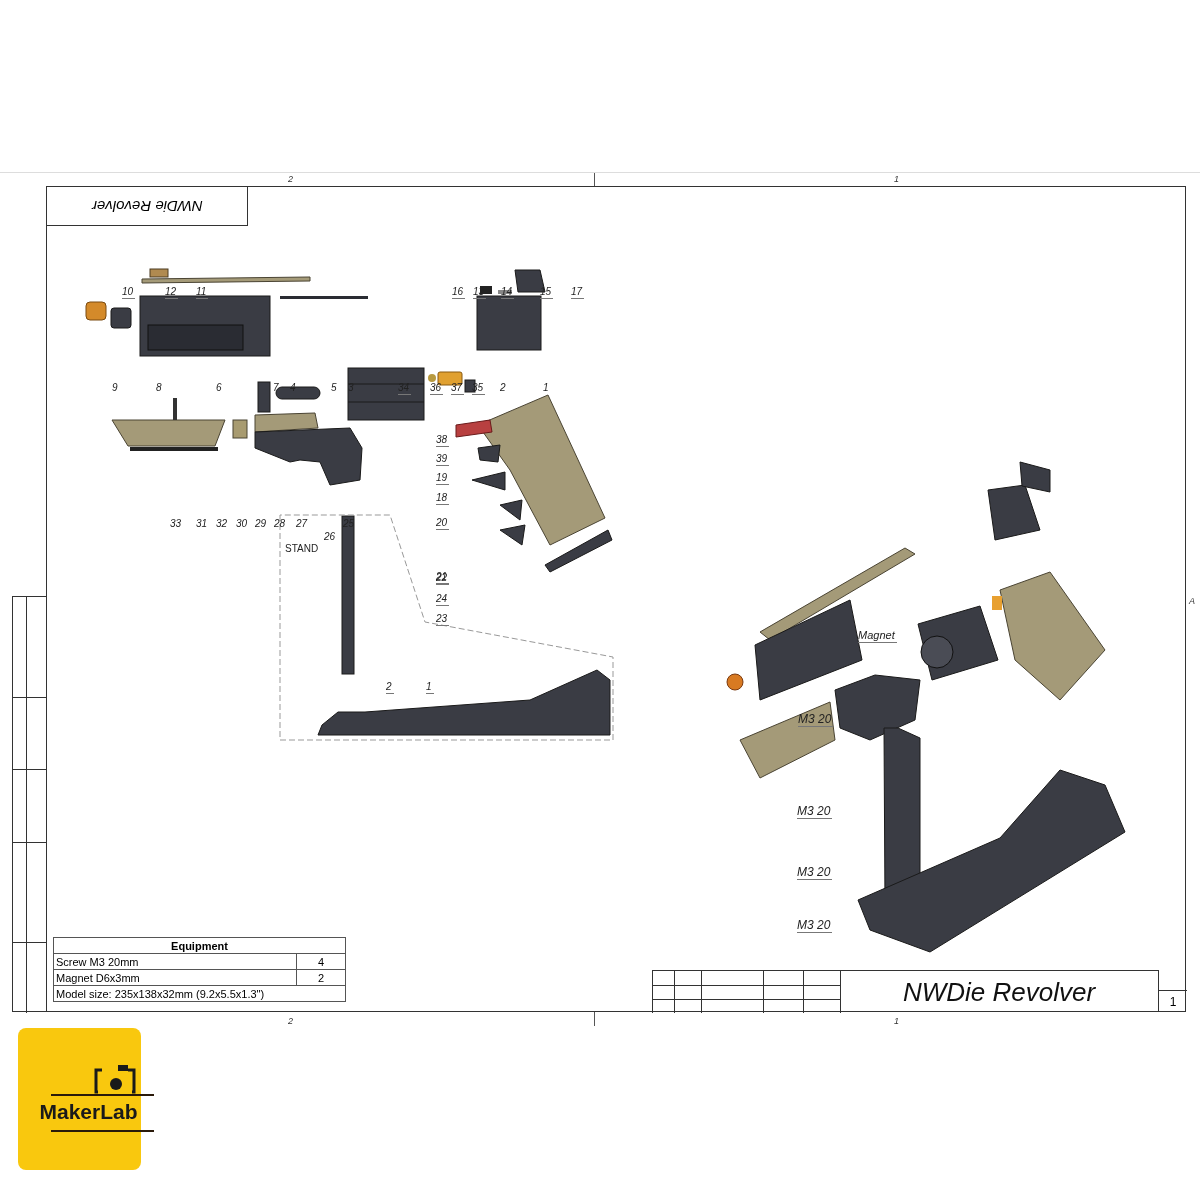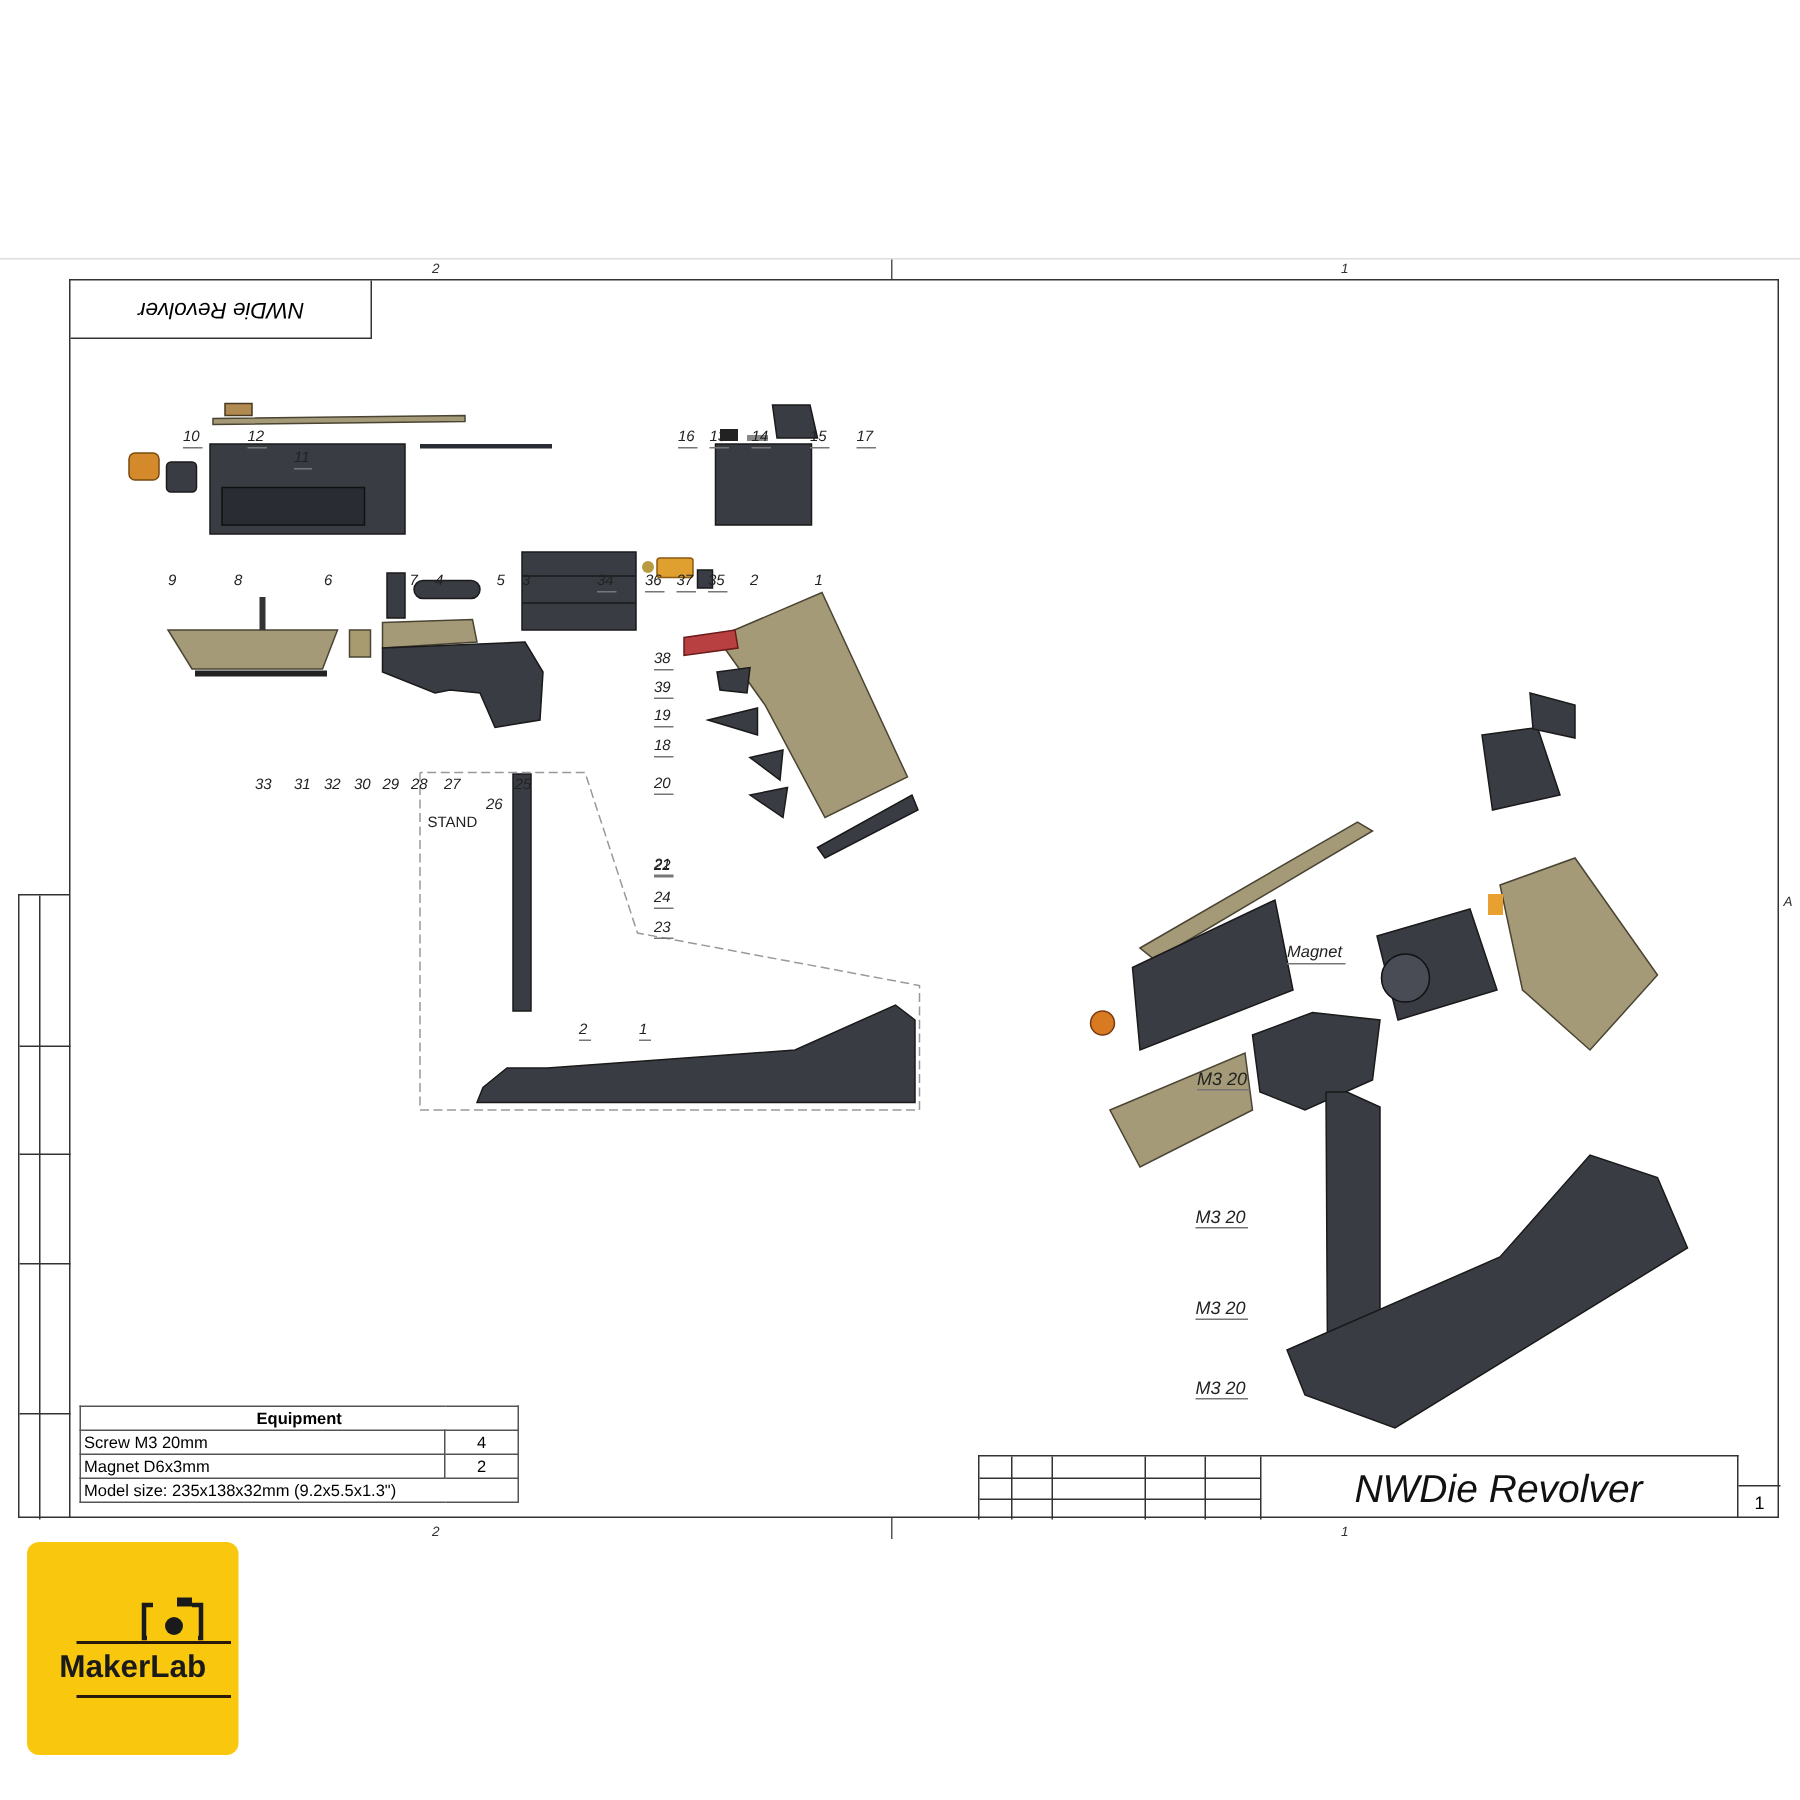--- a/index.html
+++ b/index.html
@@ -15,21 +15,21 @@
   .eq-table{position:absolute;left:53px;top:937px;width:293px;border:1.2px solid #333;border-collapse:collapse;font-size:11px;}
   .eq-table td{border:1px solid #555;padding:1px 2px;height:13px;margin-left:40px;}
   .eq-table .hdr{text-align:center;font-weight:bold;}
   .eq-table .qty{text-align:center;width:44px;}
   .tblock{position:absolute;left:652px;top:970px;width:506px;height:42px;border-top:1.5px solid #333;border-left:1.5px solid #333;}
   .tblock .cell{position:absolute;border-right:1px solid #333;}
   .tb-title{position:absolute;left:840px;top:972px;width:318px;height:40px;display:flex;align-items:center;justify-content:center;font-style:italic;font-size:26px;color:#111;}
   .sheetnum{position:absolute;left:1158px;top:970px;width:28px;height:42px;border-left:1.5px solid #333;}
   .sheetnum .inner{position:absolute;left:0;top:20px;width:28px;height:22px;border-top:1.5px solid #333;font-size:12px;display:flex;align-items:center;justify-content:center;}
   .sidegrid{position:absolute;left:12px;top:596px;width:34px;height:416px;border:1.2px solid #333;border-right:none;box-sizing:border-box;}
-  .logo{position:absolute;left:18px;top:1028px;width:141px;height:142px;background:#f9c80e;border-radius:8px;}
+  .logo{position:absolute;left:18px;top:1028px;width:123px;height:142px;background:#f9c80e;border-radius:8px;}
   .logo-text{position:absolute;left:0;top:72px;width:141px;text-align:center;font-weight:bold;font-size:21px;color:#1a1a1a;}
   .logo-line{position:absolute;left:33px;width:103px;height:2px;background:#2a1a0a;}
   .part-dark{fill:#3a3c44;stroke:#1a1a1a;stroke-width:1;}
   .part-tan{fill:#a49a78;stroke:#4a4433;stroke-width:1;}
 </style>
 </head>
 <body>
 
 <div class="sheet"></div>
 
@@ -114,21 +114,21 @@
   <polygon class="part-dark" points="988,490 1025,485 1040,530 995,540"></polygon>
   <polygon class="part-dark" points="1020,462 1050,470 1050,492 1022,486"></polygon>
   <polygon class="part-dark" points="835,690 875,675 920,680 915,720 870,740 840,728"></polygon>
   <polygon class="part-tan" points="740,740 830,702 835,740 760,778"></polygon>
   <polygon class="part-dark" points="884,728 898,728 920,738 920,905 885,905"></polygon>
   <polygon class="part-dark" points="858,900 1000,838 1060,770 1105,785 1125,832 930,952 870,930"></polygon>
 </svg>
 
 <div class="lbl ul" style="left:122px;top:259px;">10</div>
 <div class="lbl ul" style="left:165px;top:259px;">12</div>
-<div class="lbl ul" style="left:196px;top:273px;text-align:center;">11</div>
+<div class="lbl ul" style="left:196px;top:259px;text-align:center;">11</div>
 <div class="lbl" style="left:112px;top:355px;">9</div>
 <div class="lbl" style="left:156px;top:355px;">8</div>
 <div class="lbl" style="left:216px;top:355px;">6</div>
 <div class="lbl" style="left:273px;top:355px;">7</div>
 <div class="lbl" style="left:290px;top:355px;">4</div>
 <div class="lbl" style="left:331px;top:355px;">5</div>
 <div class="lbl" style="left:348px;top:355px;">3</div>
 <div class="lbl ul" style="left:398px;top:355px;">34</div>
 <div class="lbl ul" style="left:430px;top:355px;font-style:italic;">36</div>
 <div class="lbl ul" style="left:451px;top:355px;">37</div>

